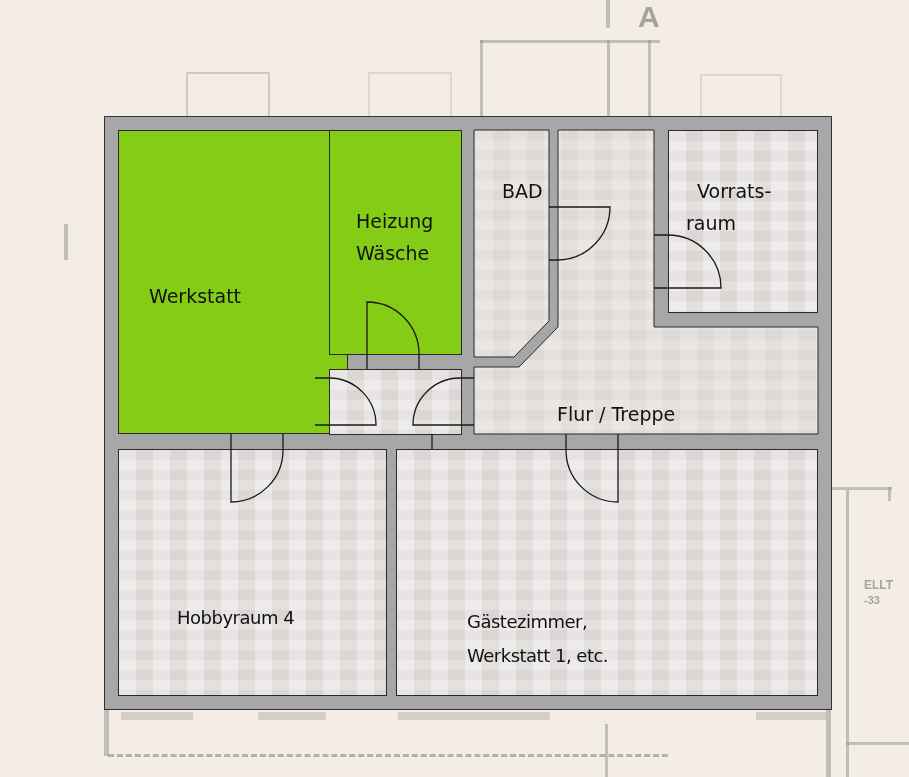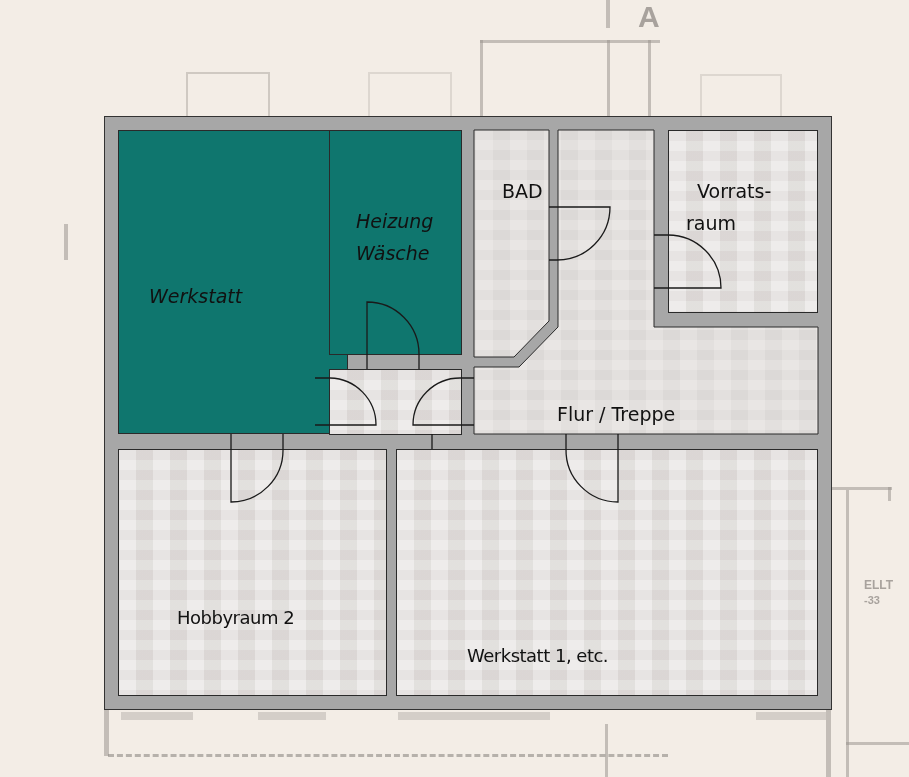--- a/index.html
+++ b/index.html
@@ -8,21 +8,21 @@
   .bg-dash { position:absolute; border-top:3px dashed #8f8a85; opacity:0.6; }
   .bg-faint { position:absolute; border:2px solid #cfc9c2; }
   .bg-text { position:absolute; color:#8f8a85; font-weight:bold; font-size:28px; opacity:0.75; }
   .outer { position:absolute; left:104px; top:116px; width:728px; height:594px; background:#a7a7a7; border:1px solid #333; box-sizing:border-box; }
   .room { position:absolute; border:1px solid #2a2a2a; box-sizing:border-box;
     background-color:#e3e0de;
     background-image:
       linear-gradient(90deg, rgba(255,255,255,0.25) 50%, rgba(200,196,192,0.18) 50%),
       linear-gradient(0deg, rgba(255,255,255,0.18) 50%, rgba(205,200,196,0.2) 50%);
     background-size:34px 20px, 34px 20px; }
-  .room.plain { background:#0f766e; background-image:none;font-style:italic; }
+  .room.plain { background:#84cc16; background-image:none; }
   .label { position:absolute; font-family:"DejaVu Sans", sans-serif; font-size:19px; color:#111; line-height:32px; white-space:nowrap; }
   .label.cond { font-size:18px; letter-spacing:-0.5px; }
   svg.overlay { position:absolute; left:0; top:0; }
 </style>
 </head>
 <body>
 
 <div class="bg-faint" style="left:186px;top:72px;width:80px;height:42px;border-bottom:none;"></div>
 <div class="bg-faint" style="left:368px;top:72px;width:80px;height:42px;border-bottom:none;opacity:.6"></div>
 <div class="bg-faint" style="left:700px;top:74px;width:78px;height:40px;border-bottom:none;opacity:.6"></div>
@@ -60,24 +60,25 @@
 </div>
 
 <div class="room" style="left:329px;top:369px;width:133px;height:66px;"></div>
 
 <div class="room" style="left:668px;top:130px;width:150px;height:183px;text-decoration:underline;">
   <span class="label" style="left:28px;top:44px;">Vorrats-</span>
   <span class="label" style="left:17px;top:76px;">raum</span>
 </div>
 
 <div class="room" style="left:118px;top:449px;width:269px;height:247px;">
-  <span class="label cond" style="left:58px;top:152px;">Hobbyraum 2</span>
+  <span class="label cond" style="left:58px;top:152px;">Hobbyraum 4</span>
 </div>
 
 <div class="room" style="left:396px;top:449px;width:422px;height:247px;">
+  <span class="label cond" style="left:70px;top:156px;">Gästezimmer,</span>
   <span class="label cond" style="left:70px;top:190px;">Werkstatt 1,  etc.</span>
 </div>
 
 <svg class="overlay" width="909" height="777">
   <defs>
     <pattern id="tile" width="34" height="20" patternUnits="userSpaceOnUse">
       <rect width="34" height="20" fill="#e3e0de"></rect>
       <rect width="17" height="10" fill="#e9e6e4"></rect>
       <rect x="17" y="10" width="17" height="10" fill="#dcd9d7"></rect>
     </pattern>

